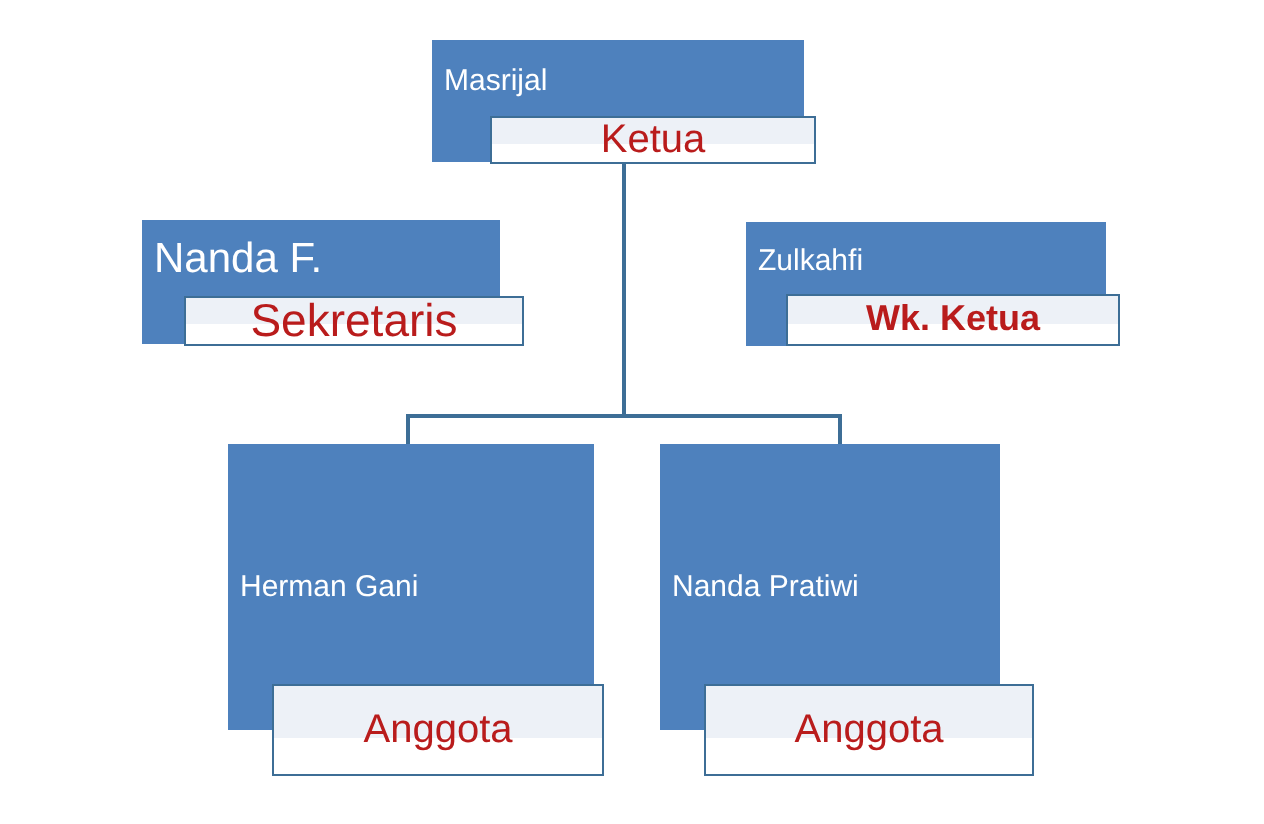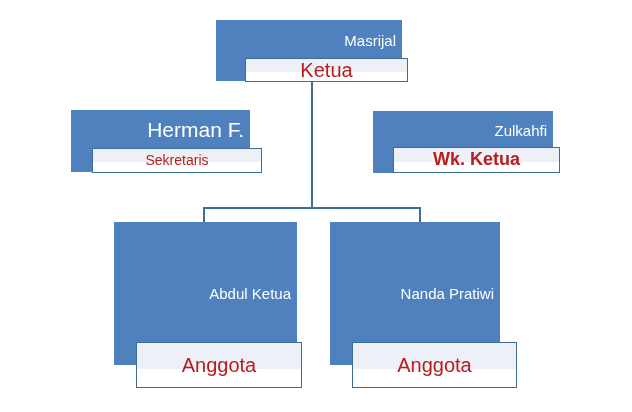--- a/index.html
+++ b/index.html
@@ -35,21 +35,21 @@
   .node {
     position: absolute;
     z-index: 2;
   }
   .name-plate {
     position: absolute;
     background: #4E81BD;
     box-sizing: border-box;
     display: flex;
     align-items: center;
-    justify-content: flex-end;
+    justify-content: flex-start;
     color: #FFFFFF;
     text-align: center;
     line-height: 1.15;
     padding: 0 6px;
   }
   
   .role-plate {
     position: absolute;
     background: #EDF1F7;
     border: 1px solid #3D6E96;
@@ -93,21 +93,21 @@
 
   
   #node-sekretaris .name-plate {
     left: 71px; top: 110px; width: 179px; height: 62px;
     font-size: 21px;
     align-items: flex-start;
     padding-top: 8px;
   }
   #node-sekretaris .role-plate {
     left: 92px; top: 148px; width: 170px; height: 25px;
-    font-size: 14px;
+    font-size: 23px;
   }
 
   
   #node-wakil .name-plate {
     left: 373px; top: 111px; width: 180px; height: 62px;
     font-size: 15px;
     align-items: flex-start;
     padding-top: 11px;
   }
   #node-wakil .role-plate {
@@ -158,39 +158,39 @@
     <div class="name-plate">
       <span>Masrijal</span>
     </div>
     <div class="role-plate">
       <span>Ketua</span>
     </div>
   </div>
 
   <div class="node" id="node-sekretaris">
     <div class="name-plate">
-      <span>Herman F.</span>
+      <span>Nanda F.</span>
     </div>
     <div class="role-plate">
       <span>Sekretaris</span>
     </div>
   </div>
 
   <div class="node" id="node-wakil">
     <div class="name-plate">
       <span>Zulkahfi</span>
     </div>
     <div class="role-plate">
       <span>Wk. Ketua</span>
     </div>
   </div>
 
   <div class="node" id="node-anggota-1">
     <div class="name-plate">
-      <span>Abdul Ketua</span>
+      <span>Herman Gani</span>
     </div>
     <div class="role-plate">
       <span>Anggota</span>
     </div>
   </div>
 
   <div class="node" id="node-anggota-2">
     <div class="name-plate">
       <span>Nanda Pratiwi</span>
     </div>

